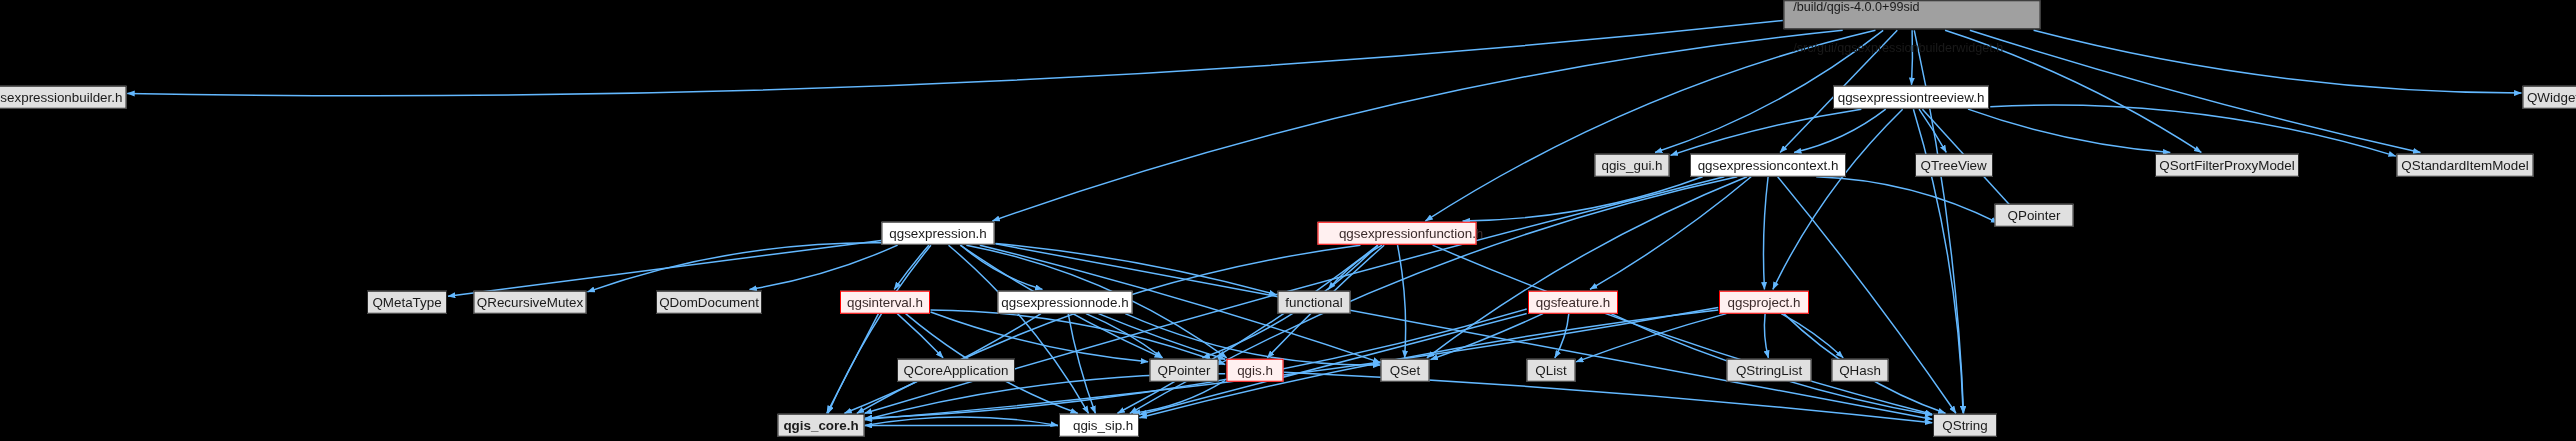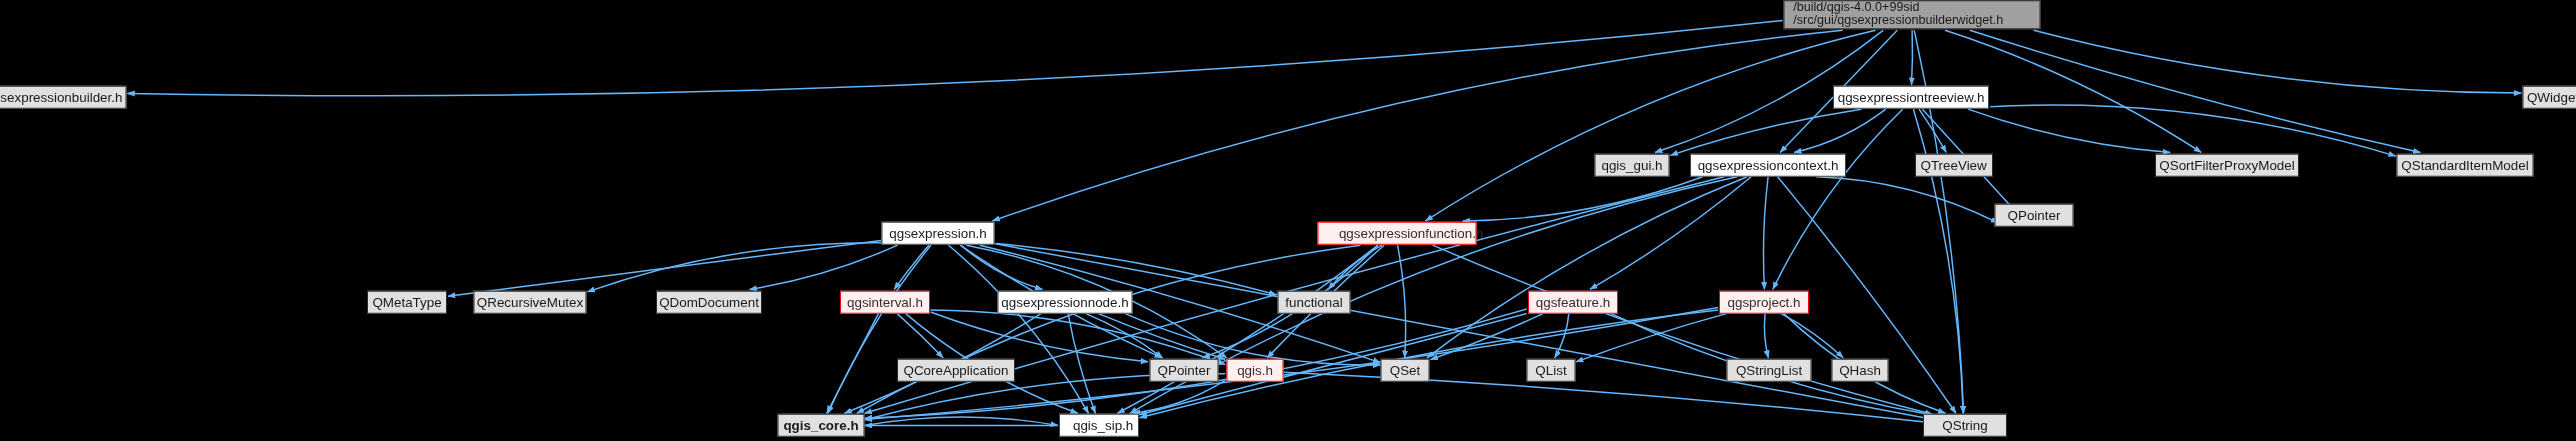--- a/index.html
+++ b/index.html
@@ -11,21 +11,21 @@
         display:flex;align-items:center;justify-content:center;
         box-sizing:border-box;white-space:nowrap;
         font-size:13.4px;line-height:1;color:#1a1a1a;
         border:0.9px solid #2b2b2b;background:#e0e0e0;
         padding:0 7.8px;height:22.5px;}
   .node.white{background:#ffffff;border:0.9px solid #404040;}
   .node.red{background:#fff0f0;border:1.7px solid #ff0000;color:#3a2a2a;}
   .node.root{background:#a0a0a0;border:0.9px solid #2b2b2b;height:29.5px;
              flex-direction:column;justify-content:center;align-items:flex-start;
              padding:1.7px 8.7px;line-height:13px;font-size:12.6px;}
-  .node.root span{display:block;}
+  .node.root span{display:block;margin-top:28px;}
 </style>
 </head>
 <body>
 
 <div id="stage">
 
   <svg id="edges" viewBox="0 0 2973 509" preserveAspectRatio="none">
     <defs>
       <marker id="ah" markerWidth="9" markerHeight="7" refX="8.5" refY="3.5" orient="auto" markerUnits="userSpaceOnUse">
         <path d="M0,0 L9,3.5 L0,7 z" fill="#63b8ff"></path>
@@ -189,18 +189,18 @@
       </div>
       <div class="node " id="n-qhash" style="left: 1860px; top: 370px; width: 57px;">
         <span>QHash</span>
       </div>
       <div class="node " id="n-qgis_core" style="left: 821px; top: 425px; width: 87px; font-weight: bold;">
         <span>qgis_core.h</span>
       </div>
       <div class="node white" id="n-qgis_sip" style="left: 1099px; top: 425px; width: 80px; padding-left: 16px;">
         <span>qgis_sip.h</span>
       </div>
-      <div class="node " id="n-qstring" style="left: 1965px; top: 425px; width: 84px;">
+      <div class="node " id="n-qstring" style="left: 1965px; top: 425px; width: 64px;">
         <span>QString</span>
       </div>
     </div>
 </div>
 
 
 </body></html>

